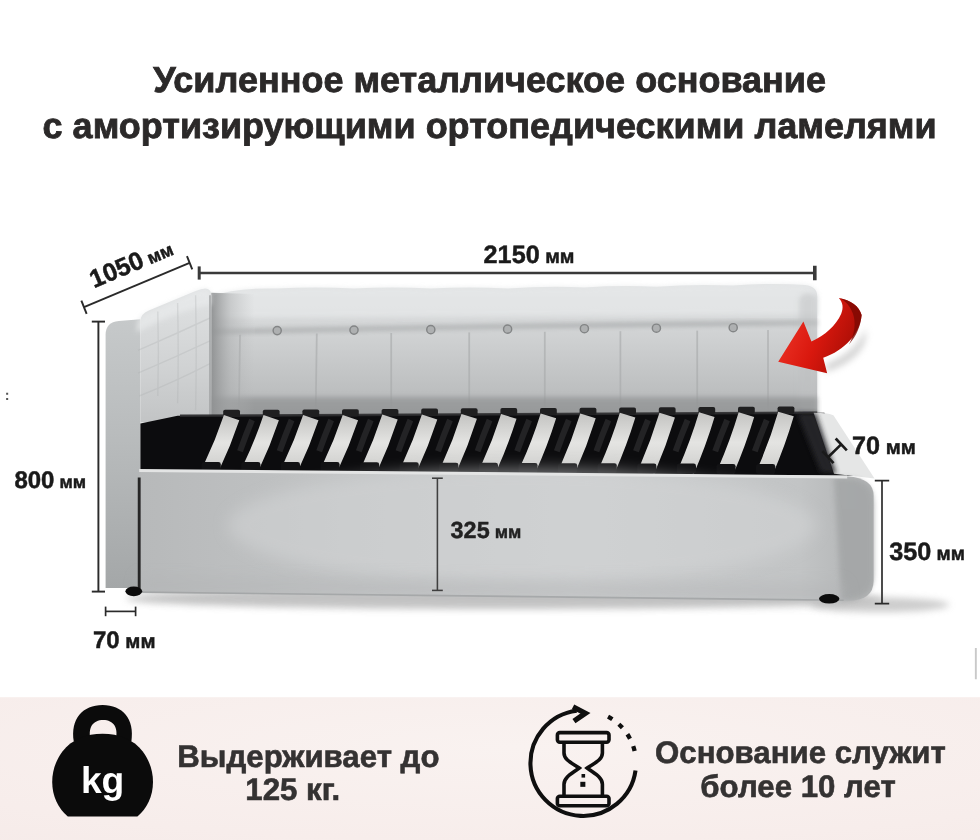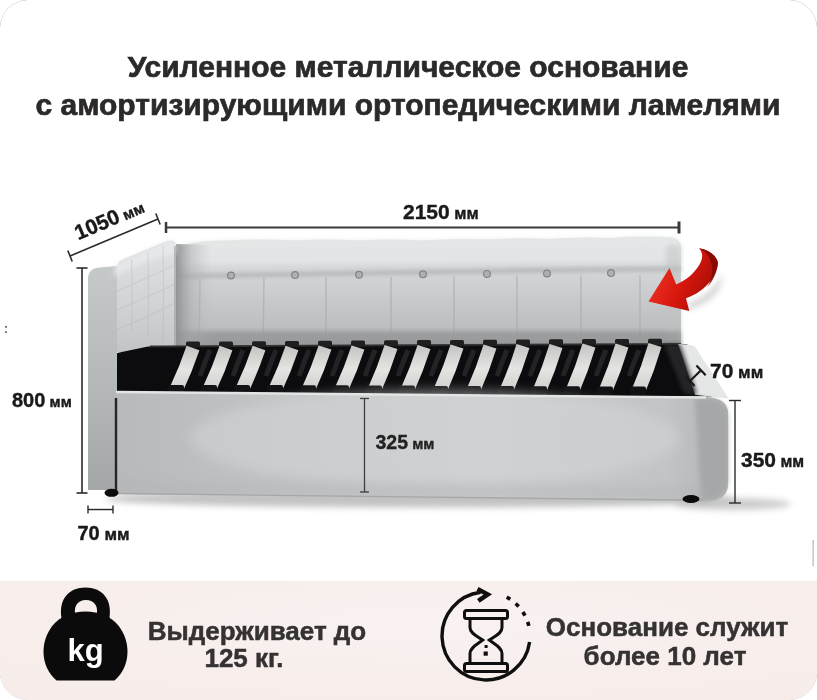--- a/index.html
+++ b/index.html
@@ -1,17 +1,17 @@
 <!DOCTYPE html>
 <html><head>
 <meta charset="utf-8">
 <style>
   html,body{margin:0;padding:0;background:#ffffff;}
   #page{position:relative;width:817px;height:700px;overflow:hidden;background:#737373;
-        font-family:"Liberation Sans", sans-serif;border-radius:28px;}
+        font-family:"Liberation Sans", sans-serif;}
   svg{position:absolute;top:0;left:0;}
 </style>
 </head>
 <body>
 <div id="page">
 <svg width="817" height="700" viewBox="0 0 817 700">
   <defs>
     <linearGradient id="backPanelG" x1="0" y1="0" x2="0" y2="1">
       <stop offset="0" stop-color="#e2e4e5"></stop>
       <stop offset="0.35" stop-color="#d1d3d4"></stop>

